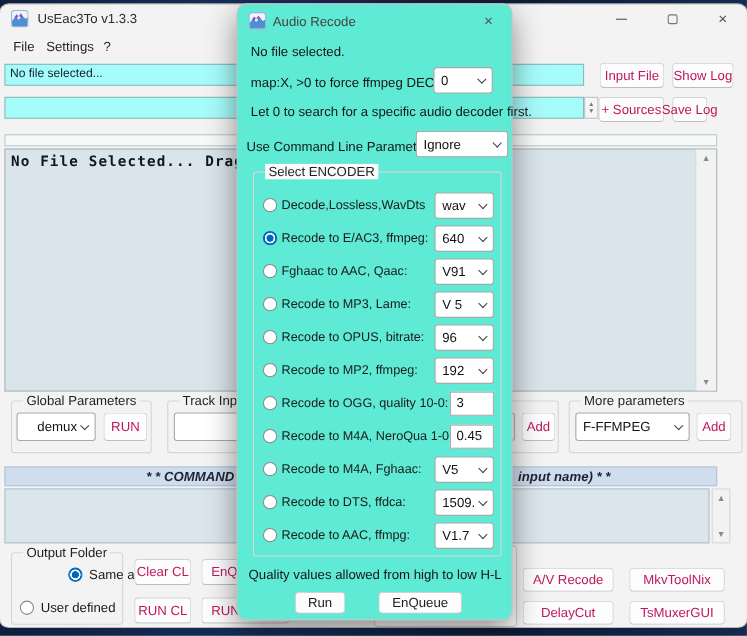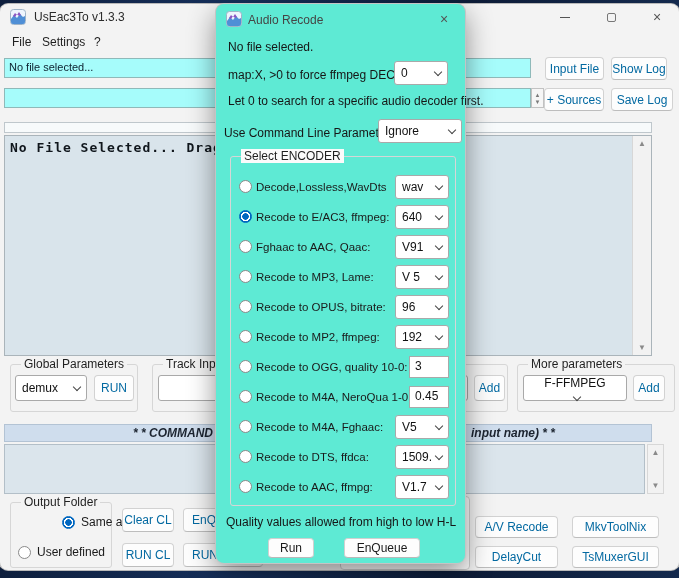--- a/index.html
+++ b/index.html
@@ -35,21 +35,21 @@
   }
   .spinner {
     position:absolute; width:13px; height:20px; background:#f6f6f6; border:1px solid #c2c2c2;
     display:flex; flex-direction:column; align-items:center; justify-content:center; gap:1px;
   }
   .spinner span { font-size:6px; color:#7a7a7a; line-height:1; }
 
   .btn {
     position:absolute; background:#fdfdfd; border:1px solid #d2d2d2; border-bottom-color:#bdbdbd;
     border-radius:4px; display:flex; align-items:center; justify-content:center;
-    font-size:12px; color:#0369a1; white-space:nowrap;
+    font-size:12px; color:#be185d; white-space:nowrap;
   }
   .btn.left-align { justify-content:flex-start; padding-left:8px; }
 
   #progress-bar {
     position:absolute; left:4px; top:118px; width:648px; height:11px;
     background:#f7fafb; border:1px solid #bfc7cc;
   }
 
   #log-area {
     position:absolute; left:4px; top:131px; width:648px; height:221px;
@@ -160,54 +160,54 @@
   <div class="cyan-field" style="left:4px;top:54px;width:527px;height:20px;">No file selected...</div>
   <div class="cyan-field" style="left:4px;top:84px;width:527px;height:20px;"></div>
   <div class="spinner" style="left:531px;top:84px;">
     <span>▲</span>
     <span>▼</span>
   </div>
 
   <div class="btn" style="left:545px;top:53px;width:59px;height:23px;">Input File</div>
   <div class="btn" style="left:611px;top:53px;width:56px;height:23px;">Show Log</div>
   <div class="btn" style="left:544px;top:84px;width:60px;height:23px;">+ Sources</div>
-  <div class="btn" style="left:611px;top:84px;width:62px;height:23px;">Save Log</div>
+  <div class="btn" style="left:611px;top:84px;width:32px;height:23px;">Save Log</div>
 
   <div id="progress-bar"></div>
 
   <div id="log-area">
     <div id="log-text">No File Selected... Drag&amp;</div>
     <div class="vscroll" style="right:0;top:0;width:19px;height:219px;">
       <span>▲</span>
       <span>▼</span>
     </div>
   </div>
 
   <div class="groupbox" style="left:10px;top:360px;width:128px;height:48px;">
     <span class="gb-label">Global Parameters</span>
   </div>
-  <div class="select" style="left:15px;top:371px;width:72px;height:26px;">
+  <div class="select" style="left:15px;top:371px;width:72px;height:26px;text-align:right;">
     <span class="sel-text">demux</span>
       <span class="chev"></span>
   </div>
   <div class="btn" style="left:94px;top:371px;width:40px;height:26px;">RUN</div>
 
   <div class="groupbox" style="left:152px;top:360px;width:356px;height:48px;">
     <span class="gb-label">Track Input</span>
   </div>
   <div class="select" style="left:158px;top:371px;width:310px;height:26px;">
     <span class="sel-text"></span>
       <span class="chev"></span>
   </div>
   <div class="btn" style="left:474px;top:371px;width:31px;height:26px;">Add</div>
 
   <div class="groupbox" style="left:517px;top:360px;width:158px;height:48px;">
     <span class="gb-label">More parameters</span>
   </div>
-  <div class="select" style="left:523px;top:371px;width:104px;height:26px;flex-direction:column;">
+  <div class="select" style="left:523px;top:371px;width:104px;height:26px;">
     <span class="sel-text">F-FFMPEG</span>
       <span class="chev"></span>
   </div>
   <div class="btn" style="left:633px;top:371px;width:32px;height:26px;">Add</div>
 
   <div id="cmd-header">
     <span class="abs" style="left:128px;top:1px;">* * COMMAND</span>
     <span class="abs" style="left:466px;top:1px;">input name) * *</span>
   </div>
   <div id="cmd-area"></div>

